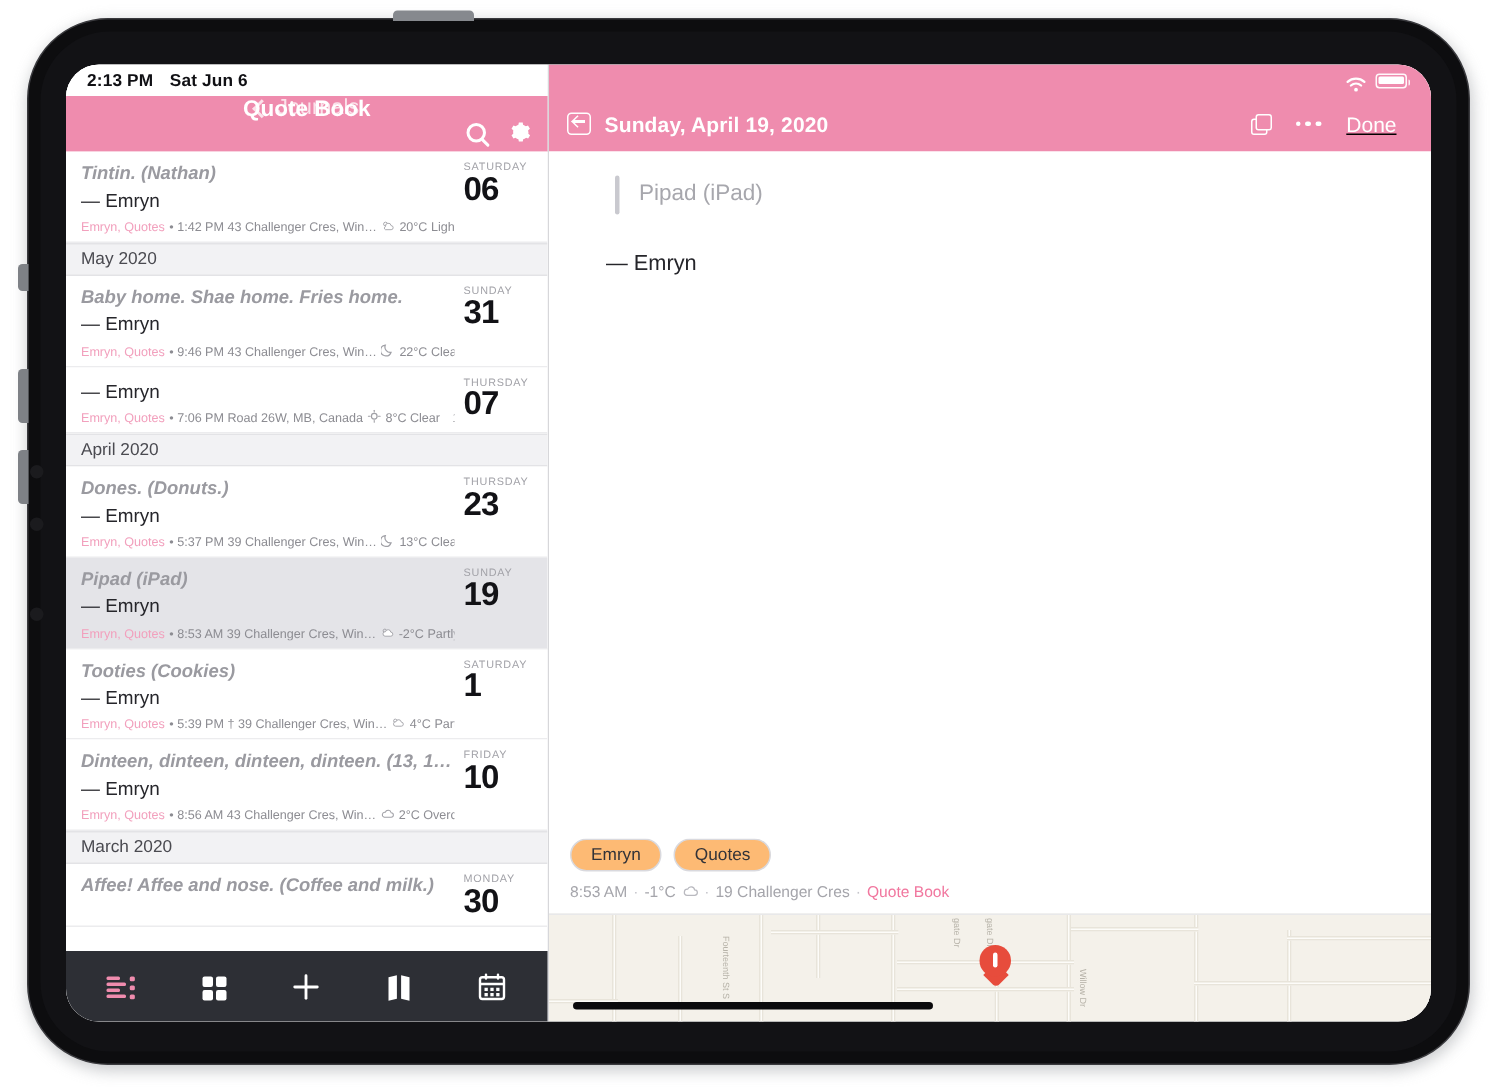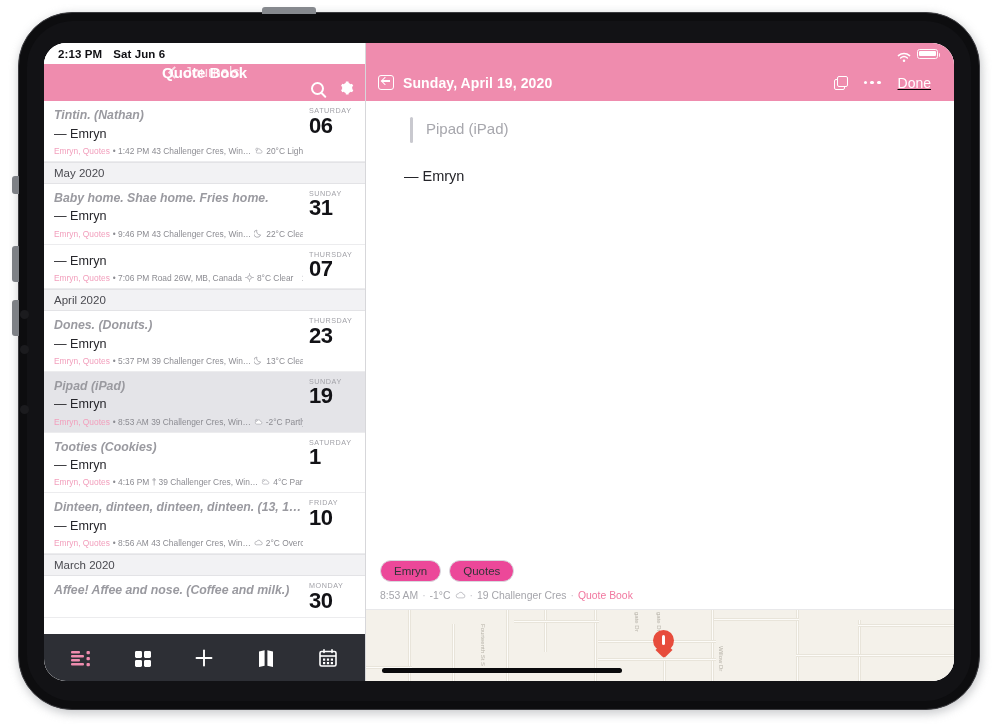--- a/index.html
+++ b/index.html
@@ -131,21 +131,21 @@
   .doc-body { flex: 1; background:#fff; padding: 16px 0 0 0; position: relative; overflow:hidden;}
   .quote-block { display:flex; padding-left: 44px; align-items: stretch; }
   .quote-bar { width: 3px; background: #c9c9cf; border-radius:2px; margin-right: 13px; }
   .quote-text { font-size: 15px; color: #a7a7ad; line-height: 1.5; padding: 1px 0 2px 0;}
   .doc-attrib { padding-left: 38px; margin-top: 25px; font-size: 14.5px; color: #25252a; }
 
   .doc-footer { padding: 0 0 0 14px; background:#fff; }
   .tag-row { display:flex; gap: 8px; padding-bottom: 8px; }
   .tag {
     border: 1px solid #d9d9de; border-radius: 13px; padding: 4px 13px;
-    font-size: 11.5px; color: #333338; background:#ec4899;
+    font-size: 11.5px; color: #333338; background:#fdba74;
   }
   .meta-row { font-size: 10.4px; color: #a5a5ab; padding-bottom: 8px; display:flex; align-items:center; gap:4px;}
   .meta-row .journal { color: #f1779f; }
   .dotsep { color:#c5c5cb; }
 
   .map { height: 72px; background: #f4f1ea; position: relative; overflow: hidden; border-top:1px solid #e8e8ea;}
   .roadw { position:absolute; background:#fdfcf9; border-left:1px solid #e8e4da; border-right:1px solid #e8e4da; }
   .roadh { position:absolute; background:#fdfcf9; border-top:1px solid #e8e4da; border-bottom:1px solid #e8e4da; }
   .maplbl { position:absolute; font-size:6px; color:#b6b2a8; white-space:nowrap;
             transform-origin: left top; }
@@ -294,21 +294,21 @@
               <div class="dow">SUNDAY</div>
               <div class="dnum">19</div>
             </div>
           </div>
           <div class="entry">
             <div class="entry-main">
               <div class="entry-title">Tooties (Cookies)</div>
               <div class="entry-sub">— Emryn</div>
               <div class="entry-meta">
                 <span class="meta-tags">Emryn, Quotes</span> 
-                <span>• 4:16 PM † 39 Challenger Cres, Win…</span> 
+                <span>• 5:39 PM † 39 Challenger Cres, Win…</span> 
                 <span><svg style="width:9px;height:9px;display:inline-block;vertical-align:-1px" viewBox="0 0 12 9">
                     <circle cx="3.4" cy="3.2" r="1.5" fill="none" stroke="#a0a0a6" stroke-width=".8"></circle>
                     <path d="M3.6 8h5.1a1.8 1.8 0 100-3.6 2.4 2.4 0 00-4.7-.4A1.8 1.8 0 003.6 8z" fill="#fff" stroke="#a0a0a6" stroke-width=".8"></path>
                   </svg></span> 
                 <span>4°C Partly Cloudy …</span>
               </div>
             </div>
             <div class="entry-date">
               <div class="dow">SATURDAY</div>
               <div class="dnum">1</div>

